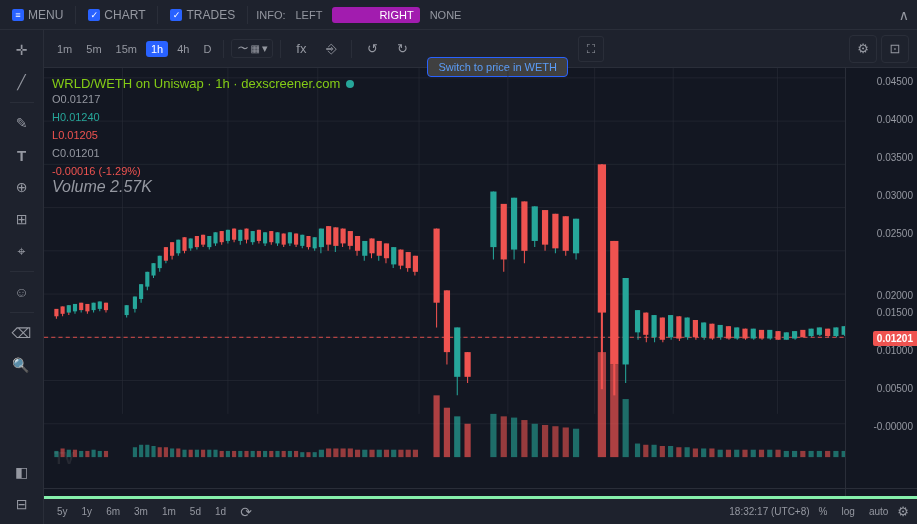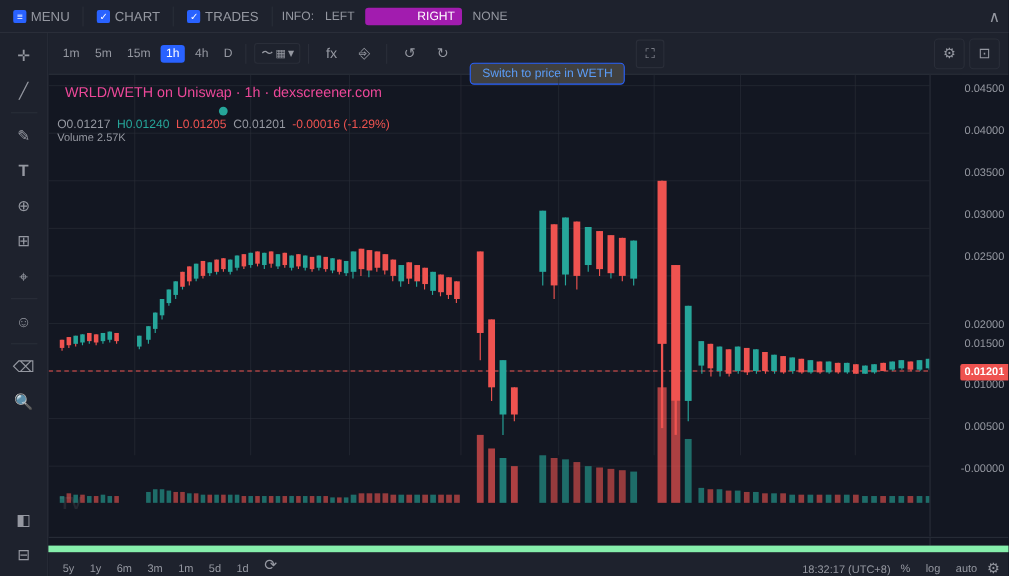--- a/index.html
+++ b/index.html
@@ -161,43 +161,43 @@
 
     
     .price-label {
       position: absolute;
       top: 8px;
       left: 8px;
       z-index: 10;
     }
     .pair-title {
       font-size: 13px;
-      color: #ec4899;
+      color: #84cc16;
       display: flex;
       align-items: center;
       gap: 6px;
-      flex-direction: column;
     }
     .pair-dot {
       width: 8px; height: 8px;
       background: #26a69a;
       border-radius: 50%;
     }
     .ohlc-row {
       display: flex;
       gap: 6px;
       font-size: 11px;
       margin-top: 2px;
+      flex-direction: column;
     }
     .ohlc-o { color: #9598a1; }
     .ohlc-h { color: #26a69a; }
     .ohlc-l { color: #ef5350; }
     .ohlc-c { color: #9598a1; }
     .ohlc-chg { color: #ef5350; }
-    .volume-row { font-size: 10px; color: #9598a1; margin-top: 1px; }
+    .volume-row { font-size: 16px; color: #9598a1; margin-top: 1px; font-style: italic; }
 
     
     .chart-svg {
       width: 100%;
       height: 100%;
     }
     .price-tick {
       position: absolute;
       right: 4px;
       font-size: 10px;
@@ -247,23 +247,23 @@
     }
 
     
     .bottom-bar {
       position: absolute;
       bottom: 0;
       left: 44px;
       right: 0;
       height: 28px;
       background: #1e222d;
-      border-top: 6px solid #86efac;
-      display: flex;
-      align-items: flex-end;
+      border-top: 3px solid #86efac;
+      display: flex;
+      align-items: center;
       padding: 0 8px;
       gap: 4px;
     }
     .period-btn {
       padding: 1px 5px;
       font-size: 10px;
       cursor: pointer;
       color: #9598a1;
       border-radius: 3px;
     }

